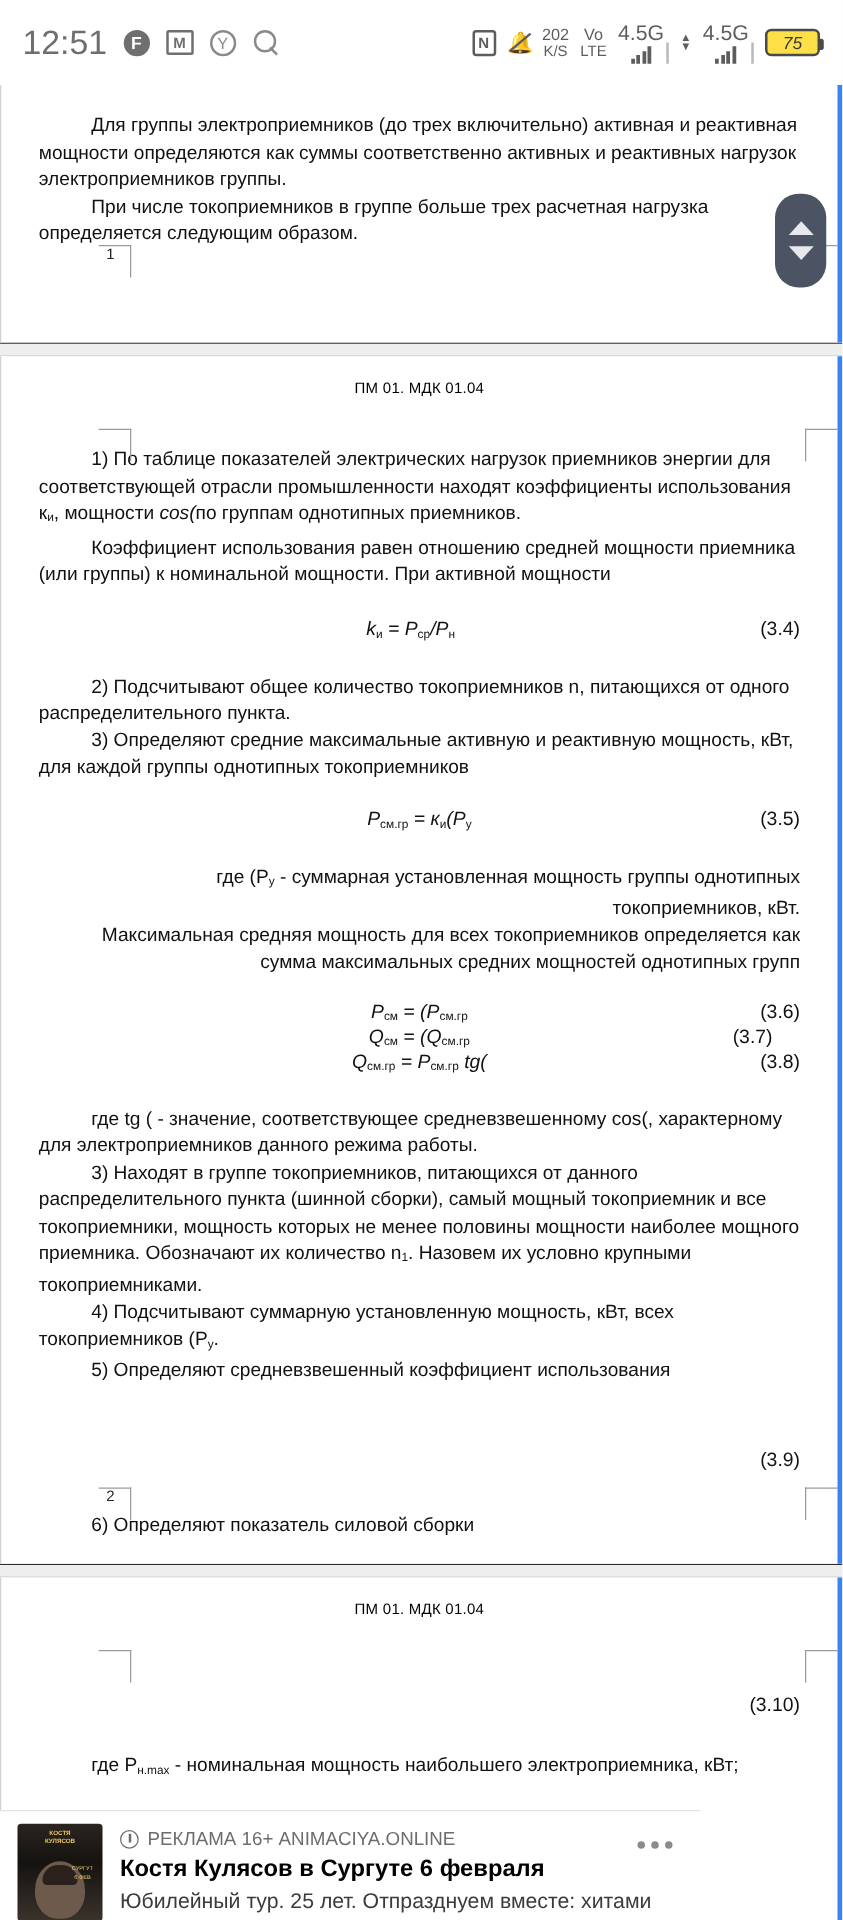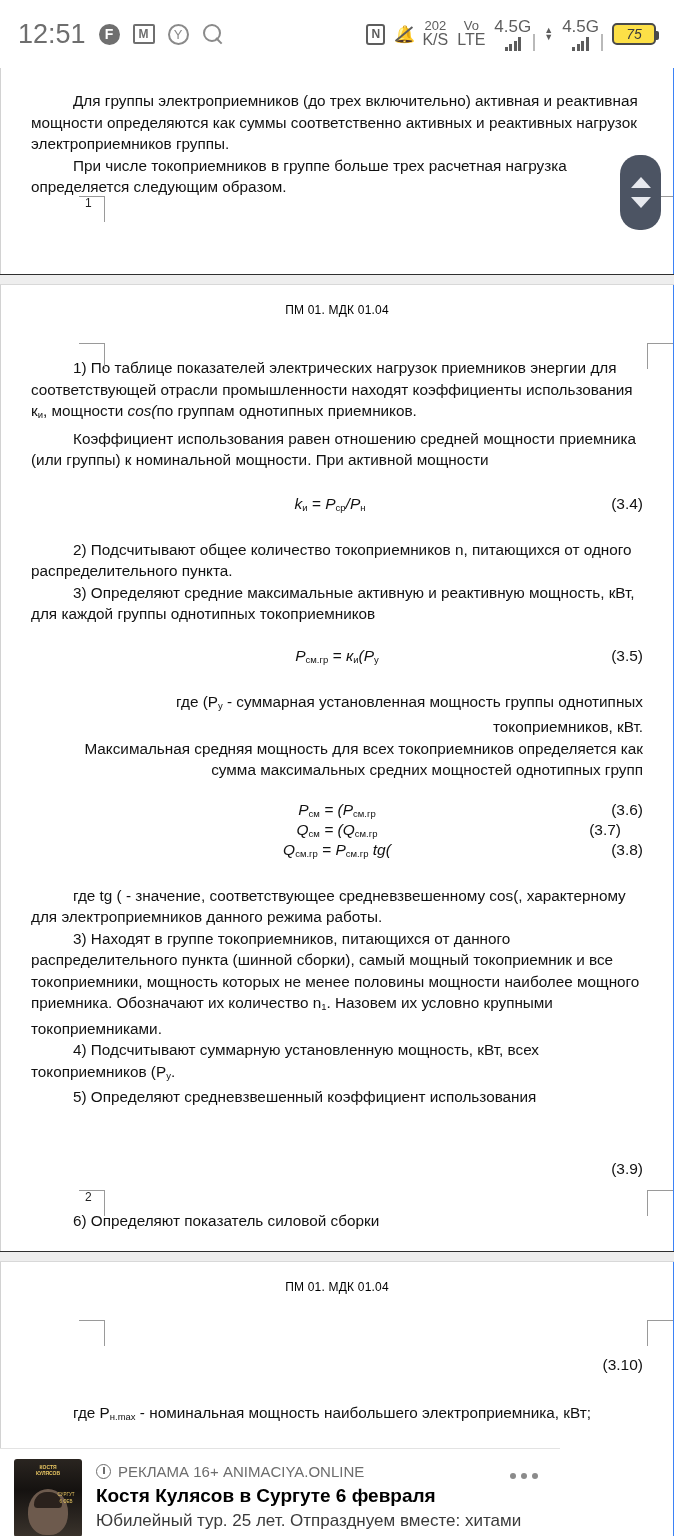--- a/index.html
+++ b/index.html
@@ -51,21 +51,21 @@
   .ic-bell{ width:19px;height:21px;position:relative; color:#5d5d5d; font-size:17px; line-height:21px; text-align:center;}
   .ic-bell .slash{
     position:absolute; left:-1px; top:9px; width:22px;height:2px;background:#5d5d5d;
     transform:rotate(-40deg);
   }
   .twoline{
     display:flex;flex-direction:column;align-items:center;justify-content:center;
     color:#5d5d5d; line-height:1.04;
   }
   .twoline .l1{ font-size:13px; }
-  .twoline .l2{ font-size:16px;text-align:right; }
+  .twoline .l2{ font-size:12px;text-align:right; }
   .sig{ display:flex; align-items:flex-end; gap:1.5px; height:15px; }
   .sig i{ display:block; width:3px; background:#5d5d5d; }
   .sig i:nth-child(1){height:4px;} .sig i:nth-child(2){height:7px;}
   .sig i:nth-child(3){height:10px;} .sig i:nth-child(4){height:14px;}
   .netgrp{ display:flex; flex-direction:column; align-items:center; }
   .netgrp .g{ font-size:17px; color:#5d5d5d; line-height:1; margin-bottom:1px;}
   .netwrap{ display:flex; align-items:flex-end; gap:2px;}
   .updown{ color:#5d5d5d; font-size:9px; line-height:7px; display:flex;flex-direction:column; }
   .sepbar{ width:2px;height:17px;background:#b9b9b9; }
   .battery{
@@ -80,21 +80,21 @@
     background:#4a4a4a; border-radius:0 2px 2px 0;
   }
 
   
   .viewer{
     position:absolute; left:0; top:68px; width:674px; height:1468px;
     background:#e9e9e9; overflow:hidden;
   }
   .page{
     position:relative; width:674px; background:#ffffff;
-    border-left:1px solid #d2d2d2; border-right:1px solid #3b82f6;
+    border-left:1px solid #d2d2d2; border-right:4px solid #3b82f6;
   }
   .page-gap{ height:11px; background:#eeeeee; border-top:1px solid #2f2f2f; border-bottom:1px solid #d8d8d8; }
 
   .doc-head{
     text-align:center; font-size:12px; color:#000; padding-top:18px; letter-spacing:0.2px;
   }
   .body-text{
     padding:0 30px 0 30px; font-size:15.3px; line-height:21.5px; color:#111;
     text-align:left;
   }

